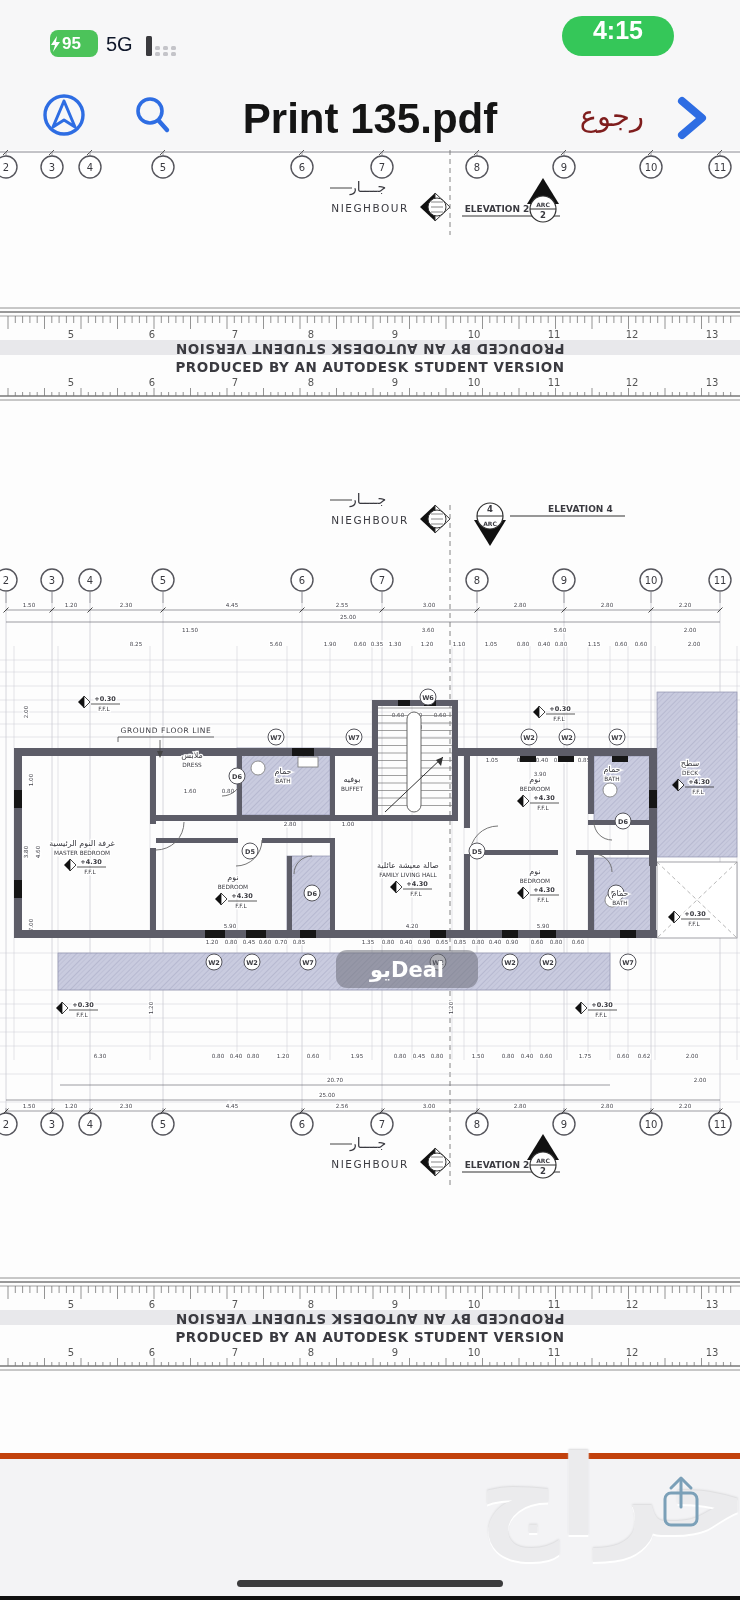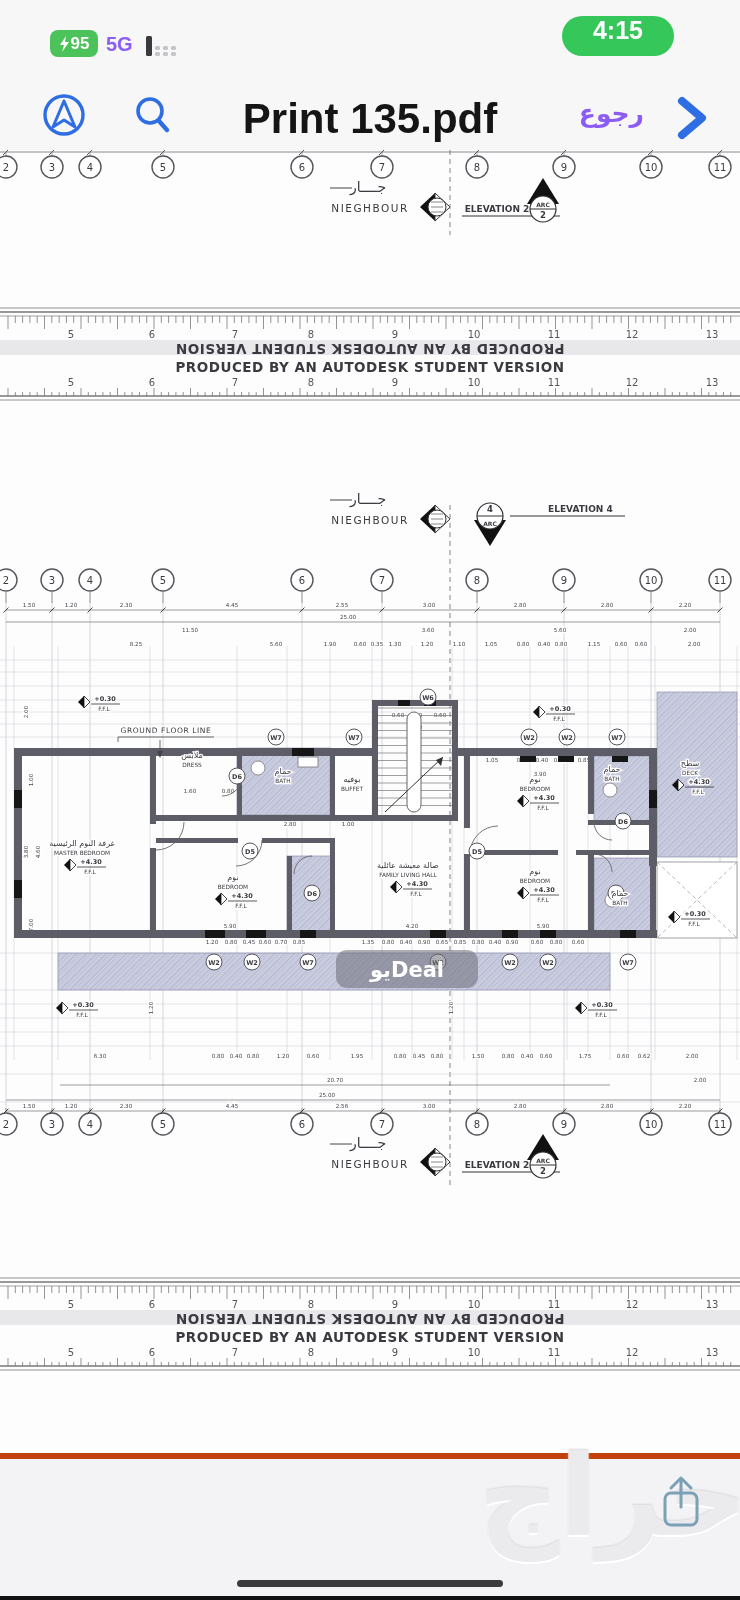--- a/index.html
+++ b/index.html
@@ -1,29 +1,29 @@
 <!DOCTYPE html>
 <html><head>
 <meta charset="utf-8">
 <style>
   html,body{margin:0;padding:0;background:#fff;}
   #screen{position:relative;width:740px;height:1600px;overflow:hidden;
     font-family:"Liberation Sans","DejaVu Sans",sans-serif;background:#f7f7f8;}
   
   .statusbar{position:absolute;left:0;top:0;width:740px;height:85px;background:#f7f7f8;}
   .batt-pill{position:absolute;left:50px;top:30px;width:48px;height:27px;border-radius:8px;
-    background:#4cc35a;color:#fff;font-weight:bold;font-size:17px;display:flex;align-items:center;justify-content:center;gap:1px;}
-  .net-label{position:absolute;left:106px;top:33px;font-size:20px;font-weight:bold;color:#8b5cf6;}
+    background:#4cc35a;color:#fff;font-weight:bold;font-size:17px;display:flex;align-items:center;justify-content:flex-start;gap:1px;}
+  .net-label{position:absolute;left:106px;top:33px;font-size:20px;font-weight:normal;color:#0f172a;}
   .sig{position:absolute;left:146px;top:32px;width:34px;height:26px;}
   .time-pill{position:absolute;left:562px;top:16px;width:112px;height:40px;border-radius:20px;
     background:#35c759;color:#fff;font-weight:bold;font-size:25px;display:flex;align-items:flex-start;justify-content:center;}
   
   .toolbar{position:absolute;left:0;top:85px;width:740px;height:65px;background:#f7f7f8;}
   .tb-title{position:absolute;left:0;top:10px;width:740px;text-align:center;font-size:42px;font-weight:bold;color:#151515;}
-  .tb-back{position:absolute;right:96px;top:14px;font-size:25px;font-weight:bold;color:#8b5cf6;
+  .tb-back{position:absolute;right:96px;top:14px;font-size:29px;font-weight:normal;color:#7f1d1d;
     font-family:"DejaVu Sans",sans-serif;}
   .tb-btn{position:absolute;top:0;width:60px;height:60px;}
   
   .pdfpage{position:absolute;left:0;top:150px;width:740px;height:1303px;background:#fdfdfd;}
   svg text{font-family:"DejaVu Sans","Liberation Sans",sans-serif;}
   
   .bottombar{position:absolute;left:0;top:1453px;width:740px;height:143px;background:#f3f3f5;border-top:6px solid #c2410c;}
   .share-btn{position:absolute;left:656px;top:12px;width:50px;height:60px;}
   .haraj{position:absolute;right:-8px;top:-28px;font-family:"DejaVu Sans",sans-serif;
     font-size:112px;font-weight:bold;color:#ebebed;letter-spacing:-4px;

